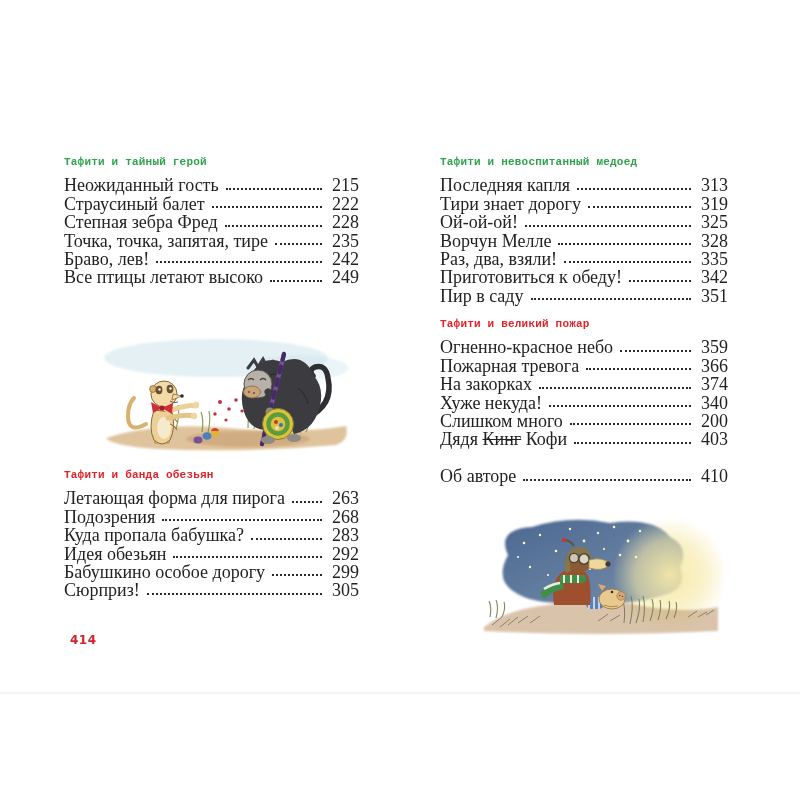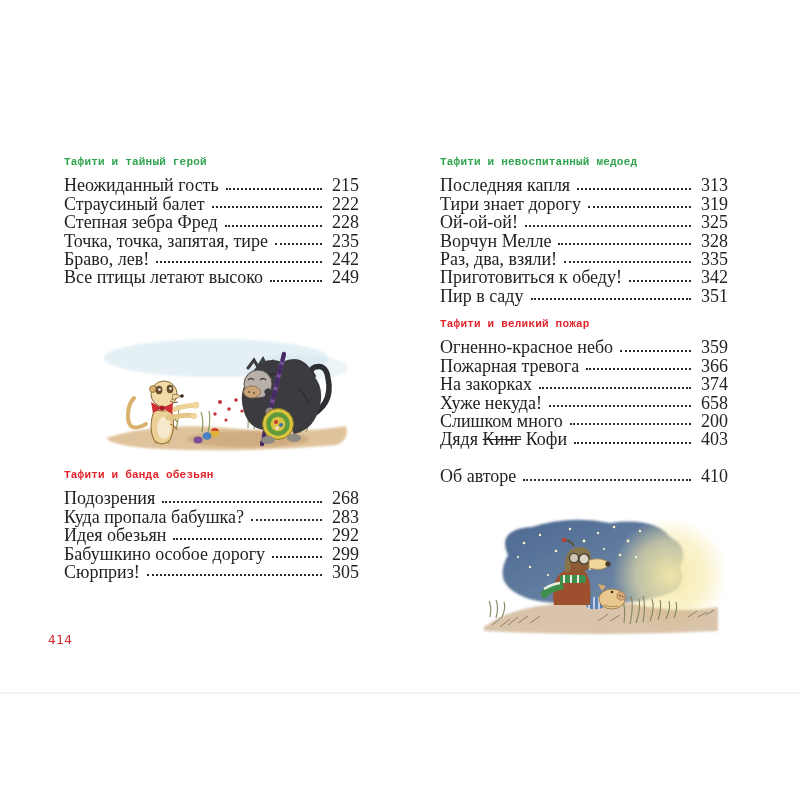--- a/index.html
+++ b/index.html
@@ -31,22 +31,22 @@
     flex:1 1 auto;min-width:10px;
     border-bottom:2px dotted var(--dots);
     margin:0 6px 3.5px 7px;
   }
   .row .num{flex:0 0 31px;text-align:right;}
   s{text-decoration:line-through;}
   #l-sec0{left:64px;top:154px;width:295px;}
   #illu-left{left:98px;top:332px;width:256px;height:124px;margin:0;}
   #l-sec1{left:64px;top:467px;width:295px;}
   #folio-left{
-    left:48px;top:633px;
-    font-family:"DejaVu Sans", sans-serif;font-weight:normal;
+    left:70px;top:633px;
+    font-family:"DejaVu Sans", sans-serif;font-weight:bold;
     font-size:12px;color:var(--folio);letter-spacing:.5px;
   }
   #r-sec0{left:440px;top:154px;width:288px;}
   #r-sec1{left:440px;top:316px;width:288px;}
   #r-extra{left:440px;top:466px;width:288px;}
   #illu-right{left:478px;top:513px;width:246px;height:124px;margin:0;}
   .page-edge{left:0;top:692px;width:800px;height:1.5px;background:#f4f4f4;}
   figure svg{display:block;width:100%;height:100%;}
 </style>
 </head>
@@ -186,20 +186,25 @@
             <circle cx="179" cy="96" r="1.8" fill="#e8e4da"></circle>
           <ellipse cx="170" cy="108" rx="7" ry="4" fill="#8f8a84"></ellipse>
           <ellipse cx="196" cy="106" rx="7" ry="4" fill="#8f8a84"></ellipse>
         </g>
       </svg>
     </figure>
 
     <div id="l-sec1" class="block sec">
         <div class="sec-title red">Тафити и банда обезьян</div>
         <div class="row">
+          <span class="t">Летающая форма для пирога</span>
+          <span class="leader"></span>
+          <span class="num">263</span>
+        </div>
+        <div class="row">
           <span class="t">Подозрения</span>
           <span class="leader"></span>
           <span class="num">268</span>
         </div>
         <div class="row">
           <span class="t">Куда пропала бабушка?</span>
           <span class="leader"></span>
           <span class="num">283</span>
         </div>
         <div class="row">
@@ -274,21 +279,21 @@
           <span class="num">366</span>
         </div>
         <div class="row">
           <span class="t">На закорках</span>
           <span class="leader"></span>
           <span class="num">374</span>
         </div>
         <div class="row">
           <span class="t">Хуже некуда!</span>
           <span class="leader"></span>
-          <span class="num">658</span>
+          <span class="num">340</span>
         </div>
         <div class="row">
           <span class="t">Слишком много</span>
           <span class="leader"></span>
           <span class="num">200</span>
         </div>
         <div class="row">
           <span class="t">Дядя <s>Кинг</s> Кофи</span>
           <span class="leader"></span>
           <span class="num">403</span>

